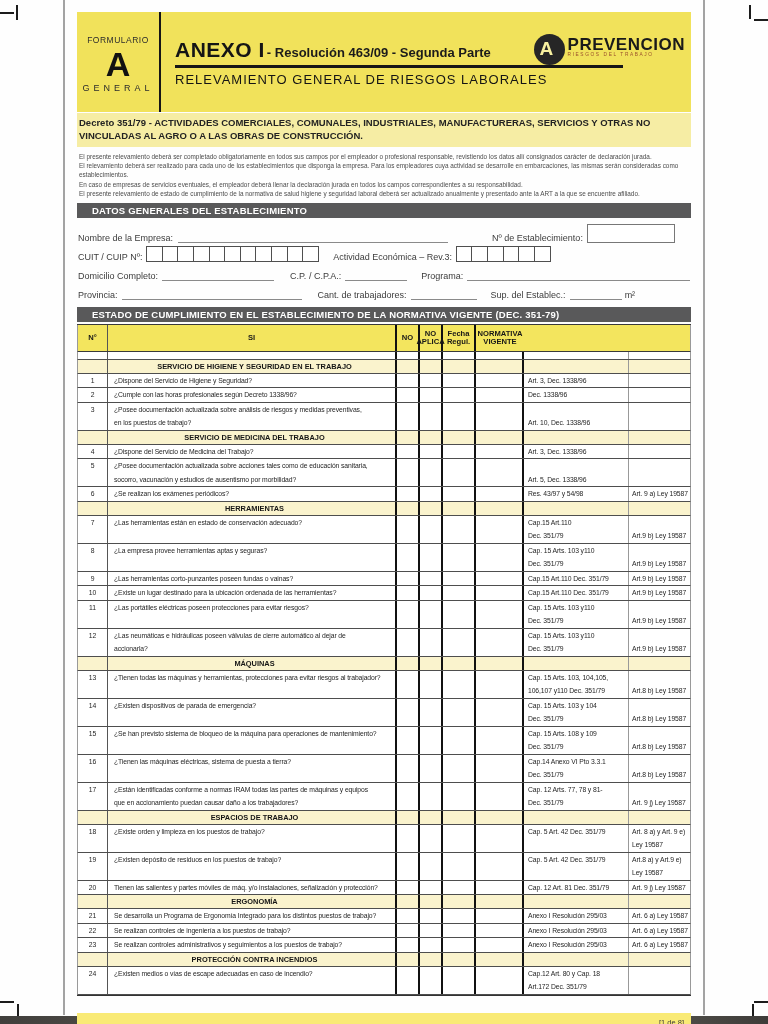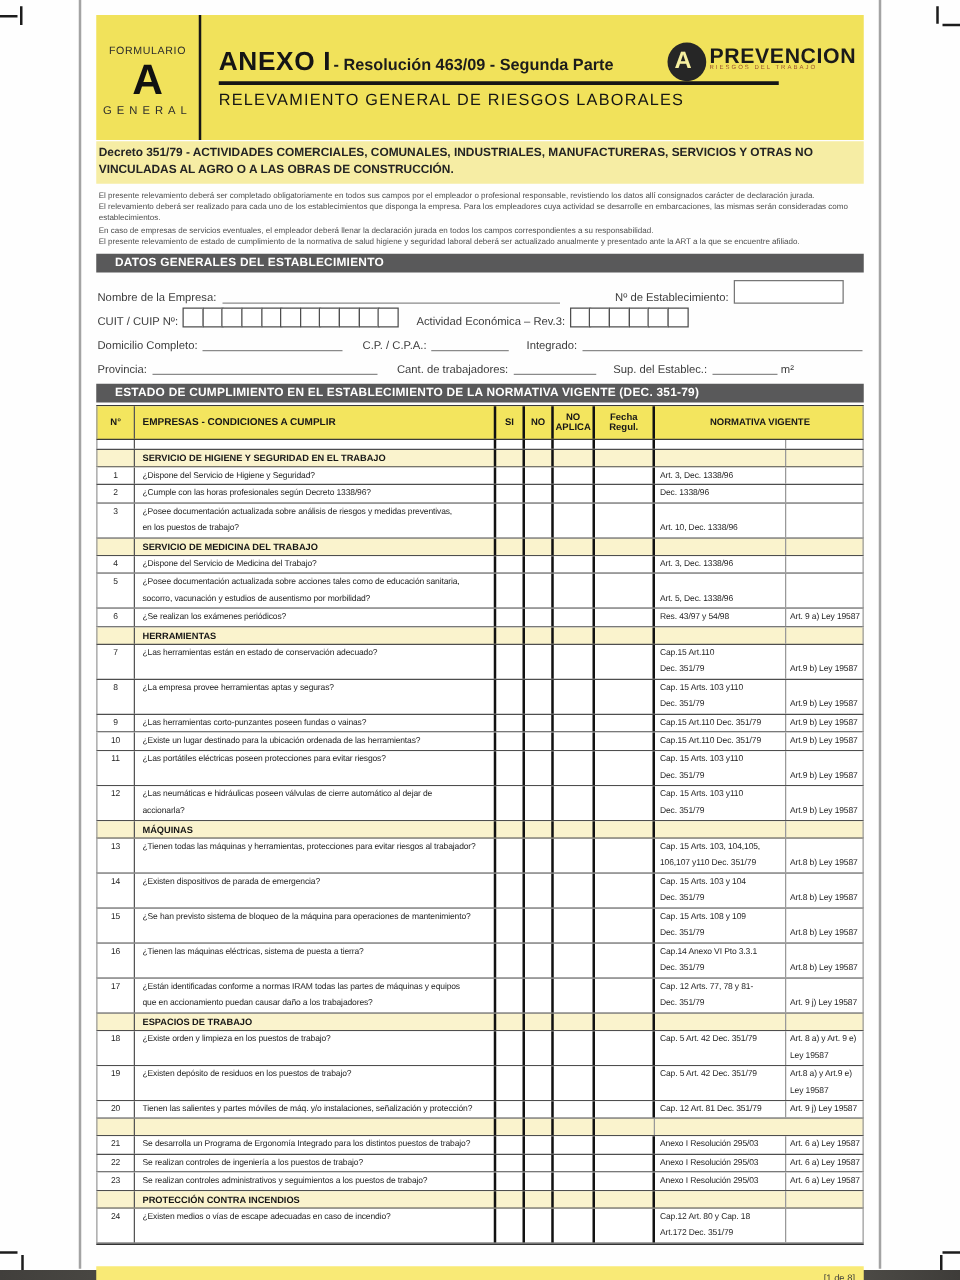--- a/index.html
+++ b/index.html
@@ -75,21 +75,21 @@
   .trow { display:grid; grid-template-columns:30px 289px 23px 23px 33px 48px 105px 62px;
     border-left:1px solid #999; border-right:1px solid #999; border-bottom:1px solid #4e4e4e;
     background:#fff; }
   .c-num { border-right:1px solid #555; text-align:center; font-size:7px; color:#222; }
   .c-q   { border-right:2px solid #111; padding-left:6px; }
   .c-si,.c-no,.c-na,.c-fe { border-right:2px solid #111; }
   .c-n1  { border-right:1px solid #999; padding-left:4px; }
   .c-n2  { padding-left:3px; }
   .tline { height:13.5px; line-height:13.5px; font-size:6.8px; letter-spacing:-0.1px;
     color:#1f1f1f; white-space:nowrap; overflow:hidden; }
-  .section-row { background:var(--sect-yellow,#faf3cd); }
+  .section-row { background:var(--sect-yellow,#faf3cd);text-align:center; }
   .section-row .sline { height:13px; line-height:13px; font-size:7.4px; font-weight:bold;
     color:#151515; white-space:nowrap; overflow:hidden; }
   .gap-row > div { height:7px; }
 
   
   .pfooter { margin-top:17px; height:49px; background:var(--foot-yellow,#f9ea76);
     text-align:right; font-size:7.5px; color:#3a3a3a; padding:5px 7px 0 0; }
 </style>
 </head>
 <body>
@@ -181,42 +181,41 @@
             <div class="digit-box"></div>
           </div>
       </div>
       <div class="frow">
         <label>Domicilio Completo:</label>
         <div class="fill" style="width:112px;margin-left:4px"></div>
         <div class="sp" style="width:16px"></div>
         <label>C.P. / C.P.A.:</label>
         <div class="fill" style="width:62px;margin-left:4px"></div>
         <div class="sp" style="width:14px"></div>
-        <label>Integrado:</label>
+        <label>Programa:</label>
         <div class="fill grow" style="margin-left:4px"></div>
       </div>
       <div class="frow">
         <label>Provincia:</label>
         <div class="fill" style="width:180px;margin-left:4px"></div>
         <div class="sp" style="width:16px"></div>
         <label>Cant. de trabajadores:</label>
         <div class="fill" style="width:66px;margin-left:4px"></div>
         <div class="sp" style="width:14px"></div>
         <label>Sup. del Establec.:</label>
         <div class="fill" style="width:52px;margin-left:4px"></div>
         <label style="margin-left:3px">m²</label>
       </div>
     </div>
 
     <div class="bar">ESTADO DE CUMPLIMIENTO EN EL ESTABLECIMIENTO DE LA NORMATIVA VIGENTE (DEC. 351-79)</div>
 
     <div class="tbl">
       <div class="thead">
         <div class="h-num">N°</div>
-        <div class="h-cond">EMPRESAS - CONDICIONES A CUMPLIR</div>
         <div class="h-si">SI</div>
         <div class="h-no">NO</div>
         <div class="h-na">NO APLICA</div>
         <div class="h-fe">Fecha Regul.</div>
         <div class="h-nv">NORMATIVA VIGENTE</div>
       </div>
       <div>
           <div class="trow gap-row">
             <div class="c-num"></div>
             <div class="c-q"></div>
@@ -670,20 +669,23 @@
               <div class="tline">Cap. 12  Art. 81 Dec. 351/79</div>
             </div>
             <div class="c-n2">
               <div class="tline">Art. 9 j) Ley 19587</div>
             </div>
           </div>
           <div class="trow section-row">
             <div class="c-num">
               <div class="sline"></div>
             </div>
+            <div class="c-q">
+              <div class="sline">ERGONOMÍA</div>
+            </div>
             <div class="c-si"></div>
             <div class="c-no"></div>
             <div class="c-na"></div>
             <div class="c-fe"></div>
             <div class="c-n1"></div>
             <div class="c-n2"></div>
           </div>
           <div class="trow item-row">
             <div class="c-num">
               <div class="tline">21</div>

